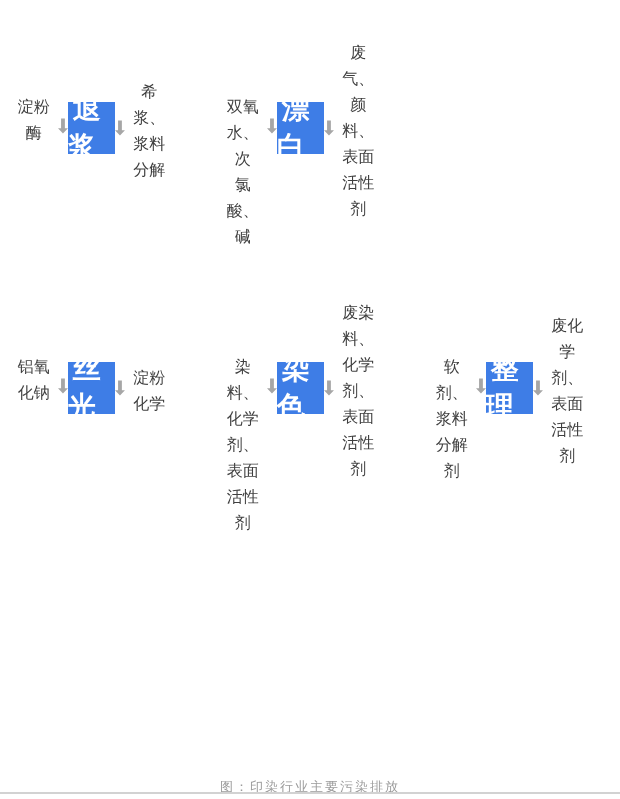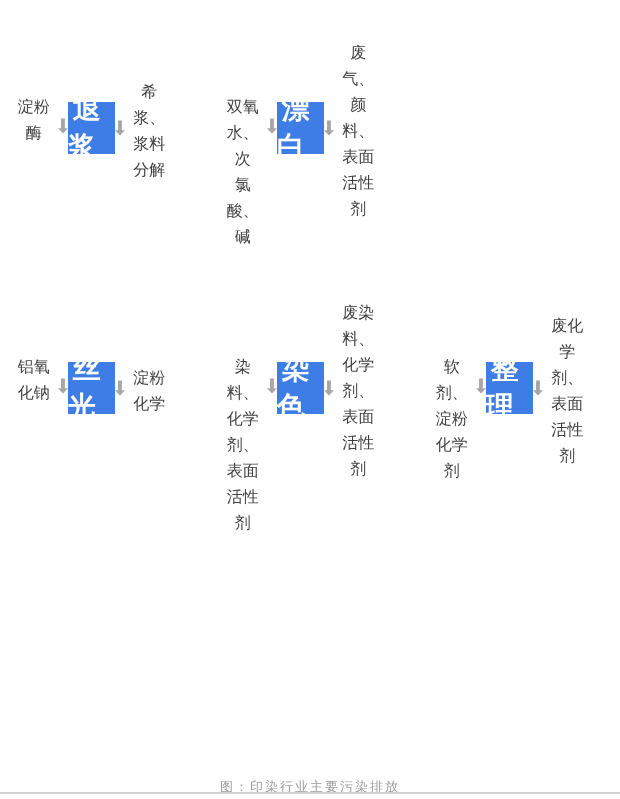--- a/index.html
+++ b/index.html
@@ -156,21 +156,21 @@
           <path d="M10.5 0 H23.5 V34 H34 L17 52 L0 34 H10.5 Z" fill="currentColor"></path>
         </svg>
       <div class="cell-output">
         <div>废染料、化学剂、</div>
         <div>表面活性剂</div>
       </div>
     </div>
 
     <div class="flow-cell">
       <div class="cell-input">
-        <div>软剂、淀粉化学</div>
+        <div>软剂、浆料分解</div>
         <div>剂</div>
       </div>
       <svg class="arrow arrow-top" width="34" height="52" viewBox="0 0 34 52">
           <path d="M10.5 0 H23.5 V34 H34 L17 52 L0 34 H10.5 Z" fill="currentColor"></path>
         </svg>
       <div class="stage-box">整理</div>
       <svg class="arrow arrow-bottom" width="34" height="52" viewBox="0 0 34 52">
           <path d="M10.5 0 H23.5 V34 H34 L17 52 L0 34 H10.5 Z" fill="currentColor"></path>
         </svg>
       <div class="cell-output">

